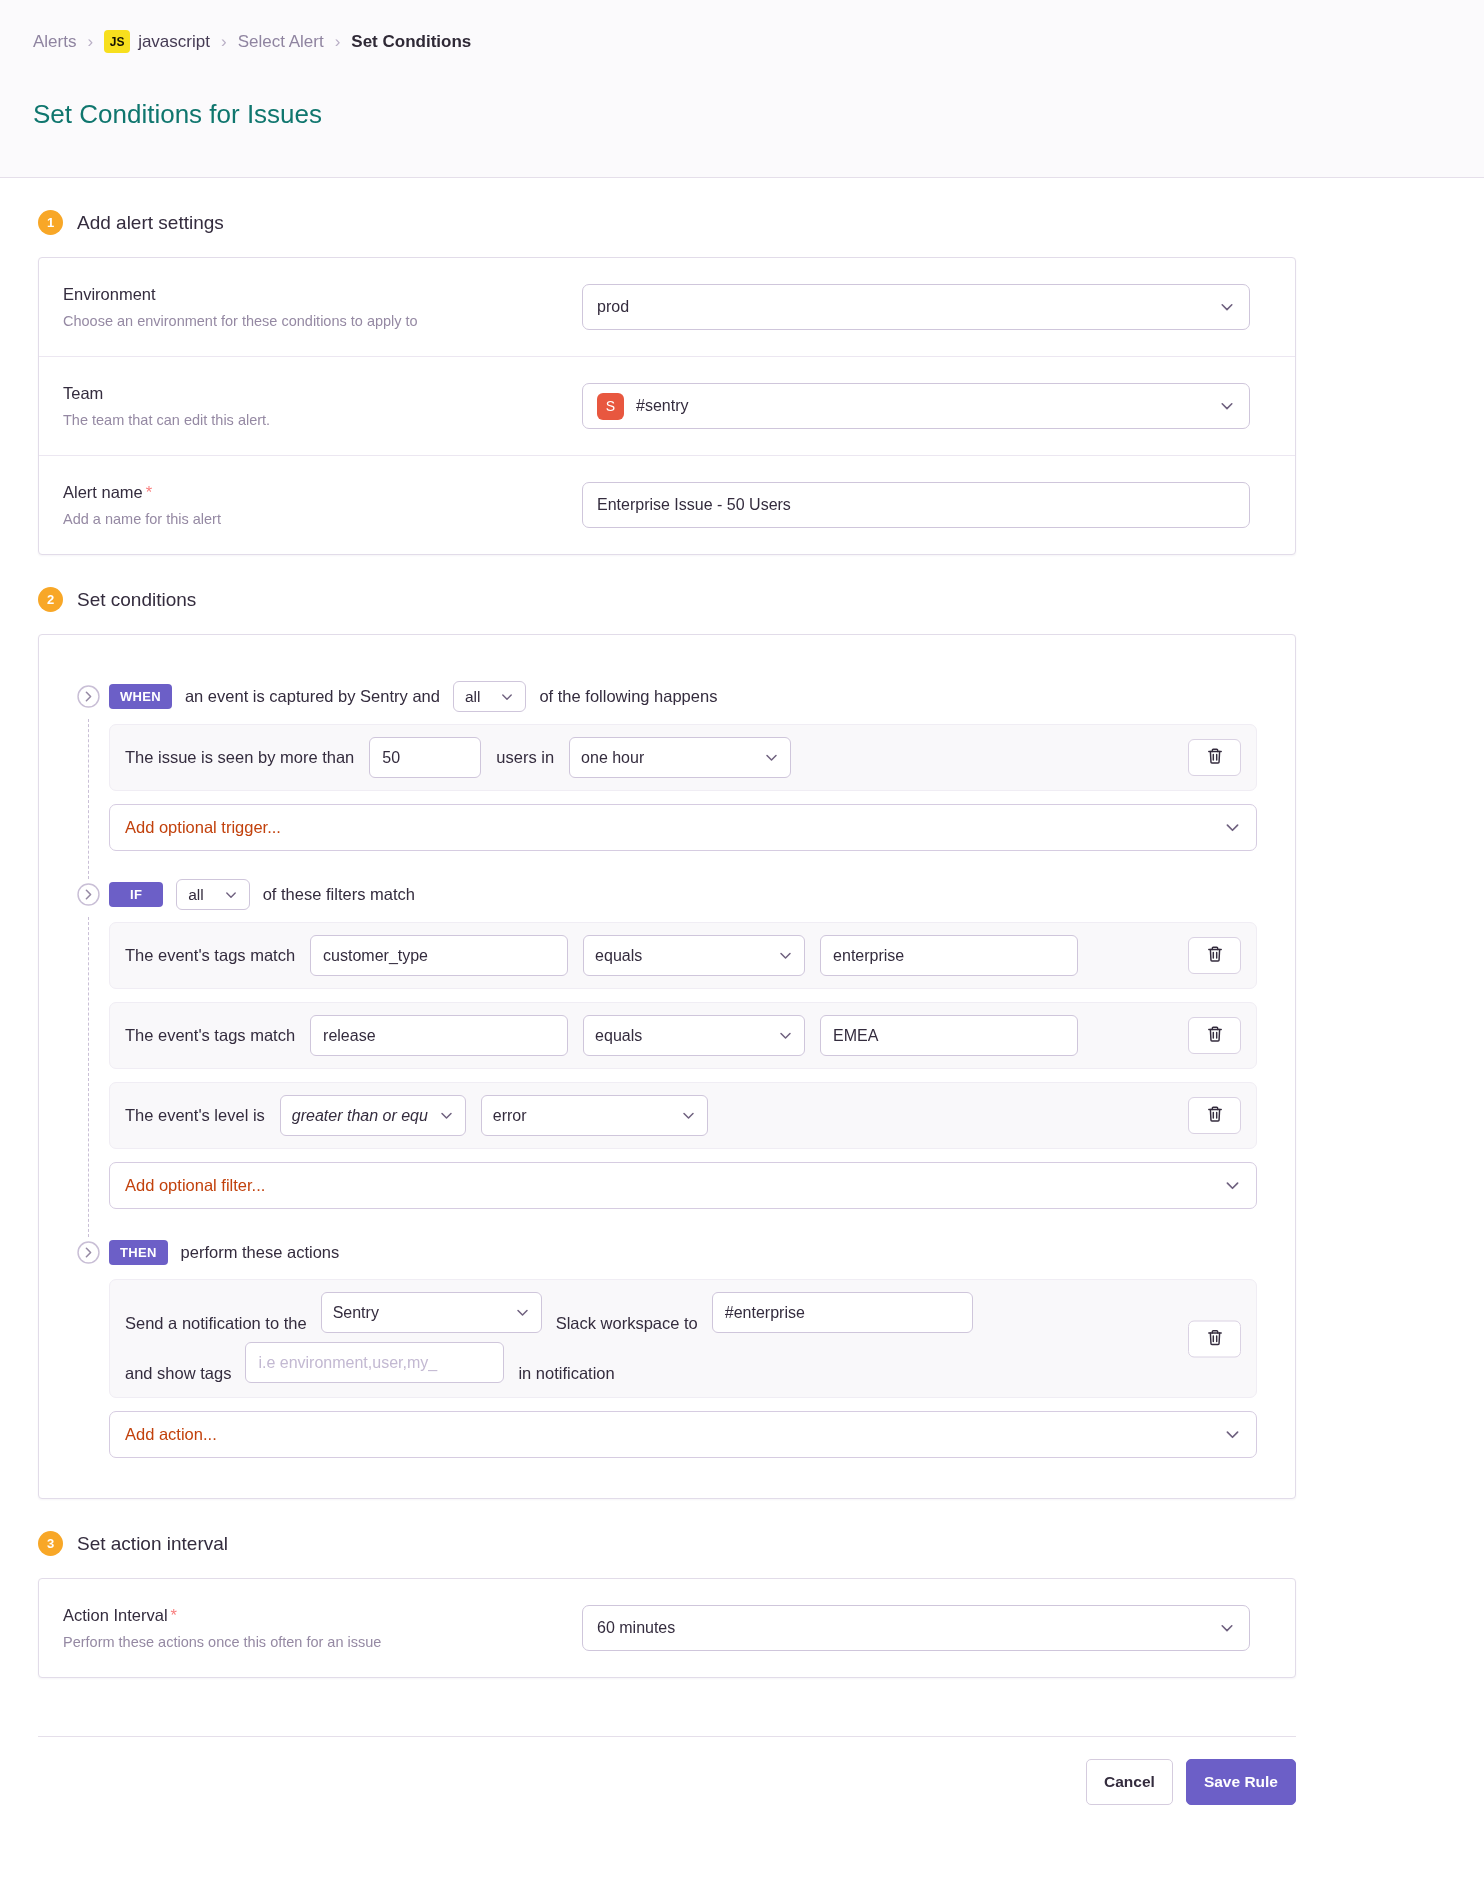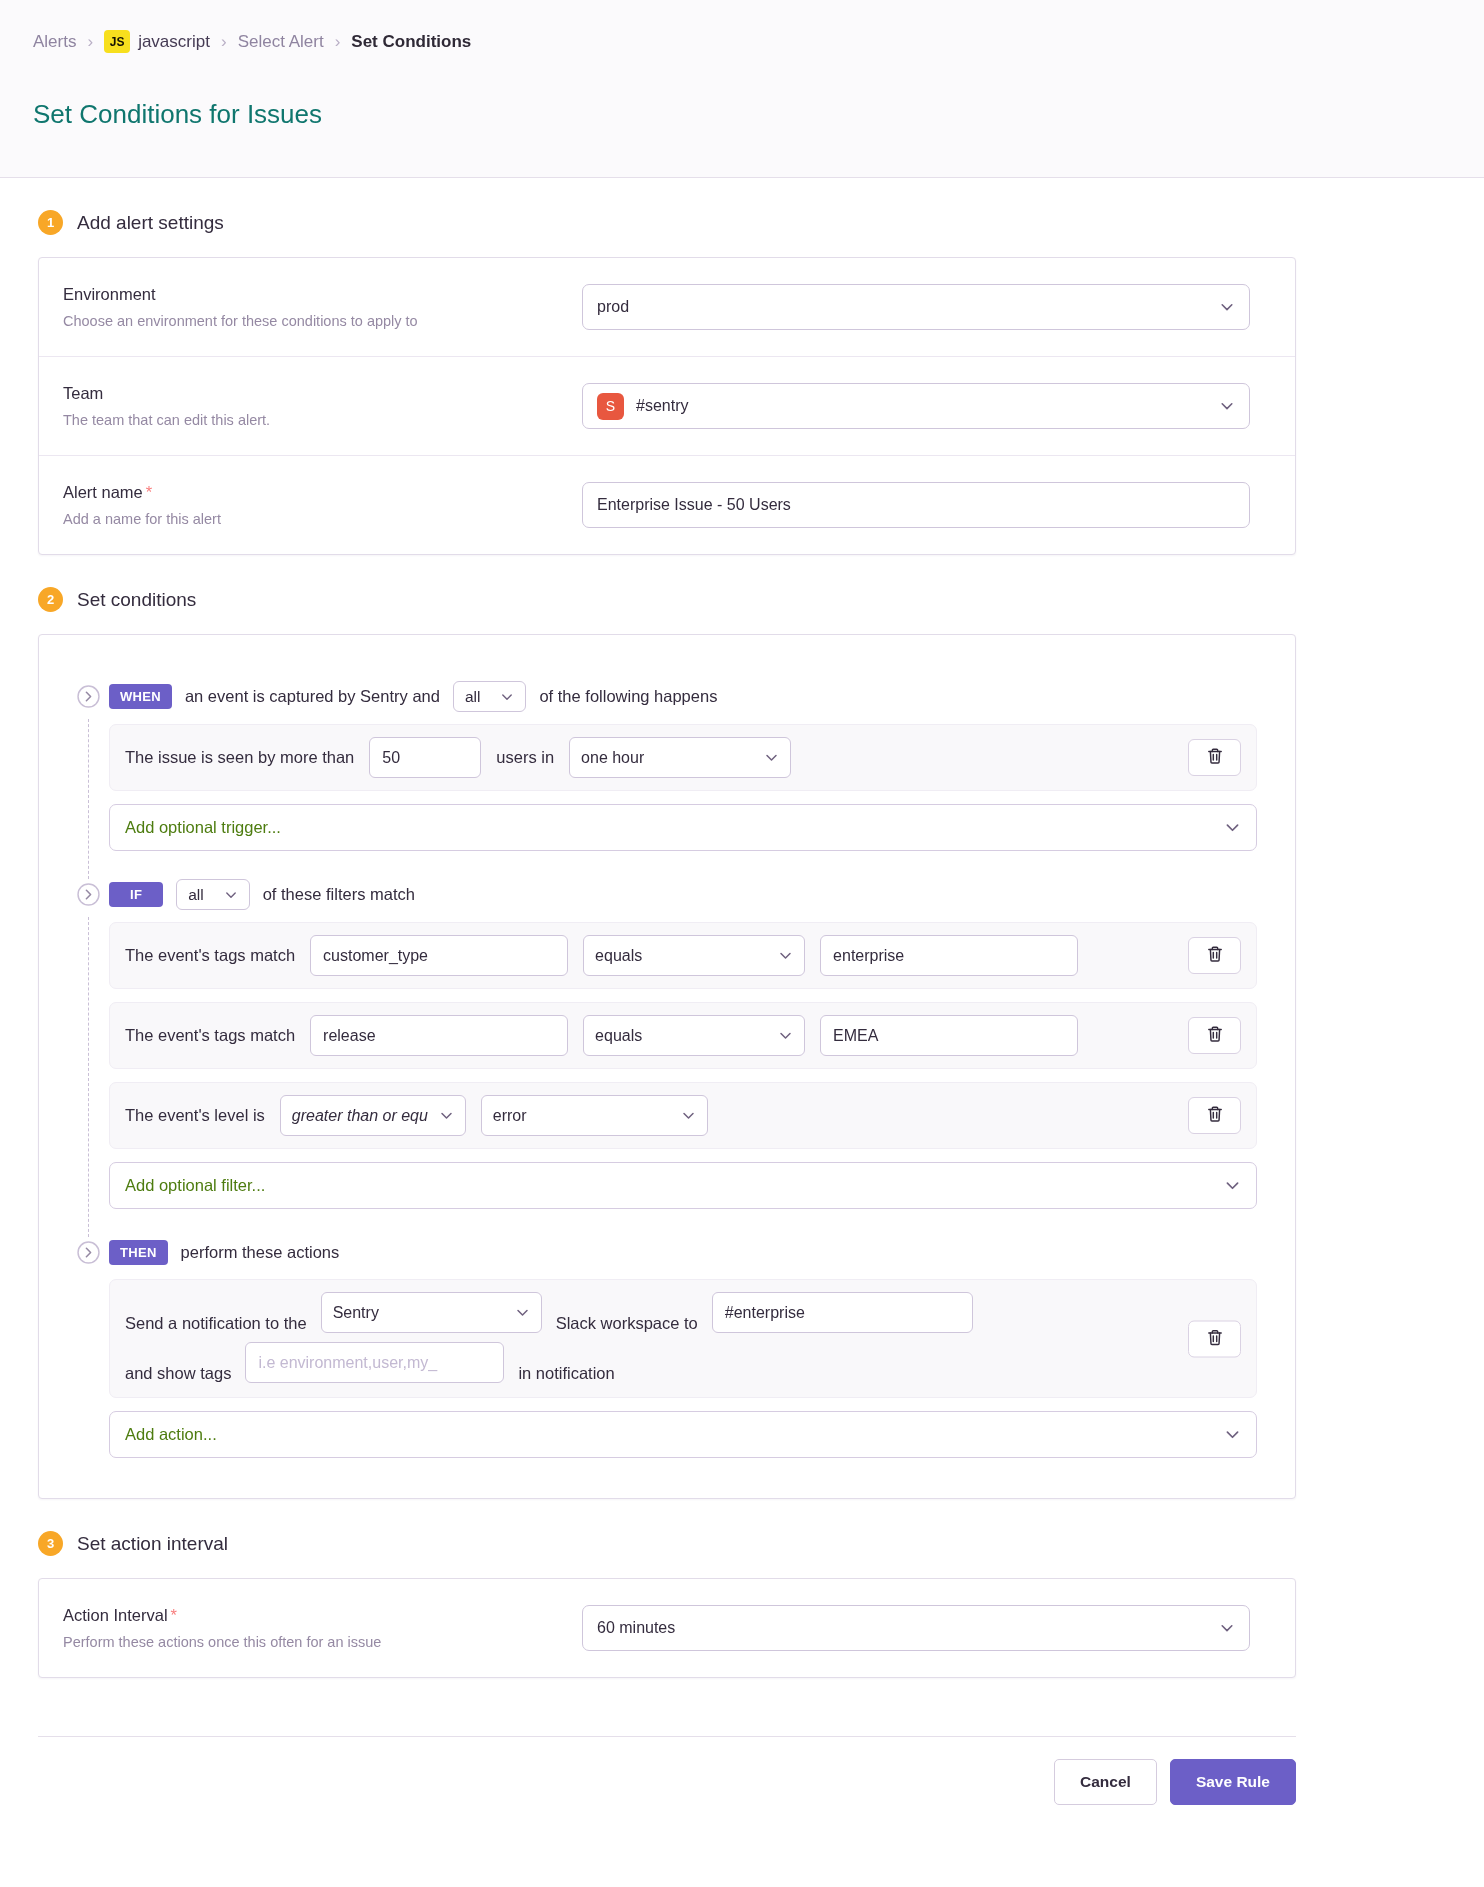--- a/index.html
+++ b/index.html
@@ -120,39 +120,39 @@
   .action-line { display:flex; align-items:flex-end; gap:14px; }
   .action-line + .action-line { margin-top:9px; }
   .action-panel .trash-btn { position:absolute; right:15px; top:50%; transform:translateY(-50%); margin-left:0; }
 
   .add-select {
     height:47px; border:1px solid #D6CCE1; border-radius:7px; background:#fff;
     display:flex; align-items:center; justify-content:space-between;
     padding:0 15px; font-size:16.5px; color:#B3A8C5; cursor:pointer;
     margin-top:1px;
   }
-  .placeholder-ghost { color:#4d7c0f; }
+  .placeholder-ghost { color:#c2410c; }
 
   
   .w-count { width:112px; }
   .w-interval { width:222px; }
   .w-key { width:258px; }
   .w-op { width:222px; }
   .w-val { width:258px; }
   .w-levelop { width:186px;font-style:italic; }
   .w-levelval { width:227px; }
   .w-workspace { width:221px; }
   .w-channel { width:261px; }
   .w-tags { width:259px; }
   .w-tags::placeholder, .text-input::placeholder { color:#C3B9D2; }
 
   
   .footer-rule { width:1258px; border:none; border-top:1px solid #E5DFEA; margin:58px 0 0 0; }
   .footer-actions { width:1258px; display:flex; justify-content:flex-end; gap:13px; margin-top:22px; }
-  .btn { height:46px; border-radius:5px; font-size:15.5px; font-weight:700; font-family:inherit; cursor:pointer; padding:0 25px; }
+  .btn { height:46px; border-radius:5px; font-size:15.5px; font-weight:700; font-family:inherit; cursor:pointer; padding:0 17px; }
   .btn-cancel { background:#fff; border:1px solid #D5CCDE; color:#342C3E; }
   .btn-save { background:#6C5FC7; border:1px solid #6C5FC7; color:#fff; }
 </style>
 </head>
 <body>
 
 <div class="page-header">
   <div class="breadcrumb">
     <span class="crumb-link">Alerts</span>
     <span class="crumb-sep">›</span>

